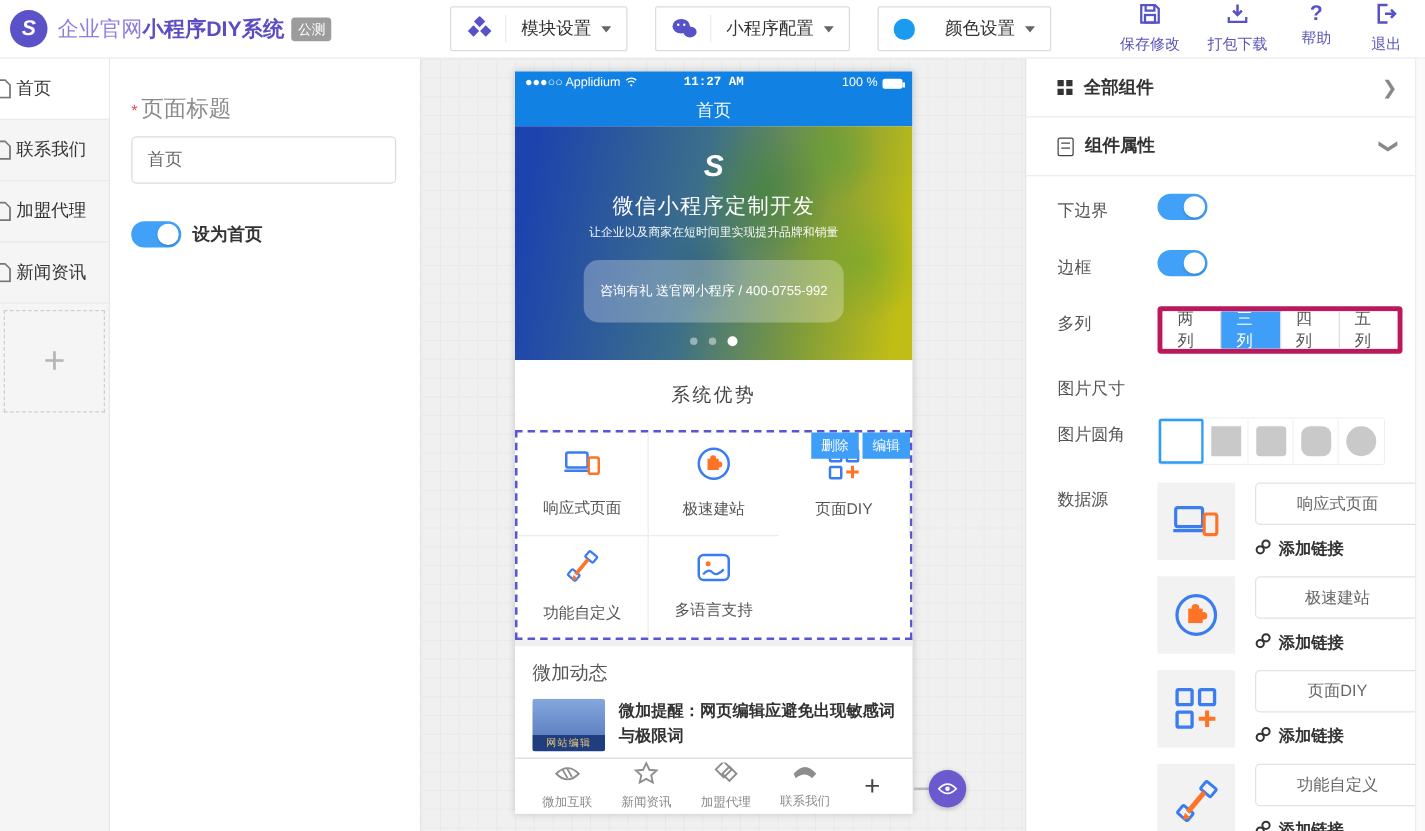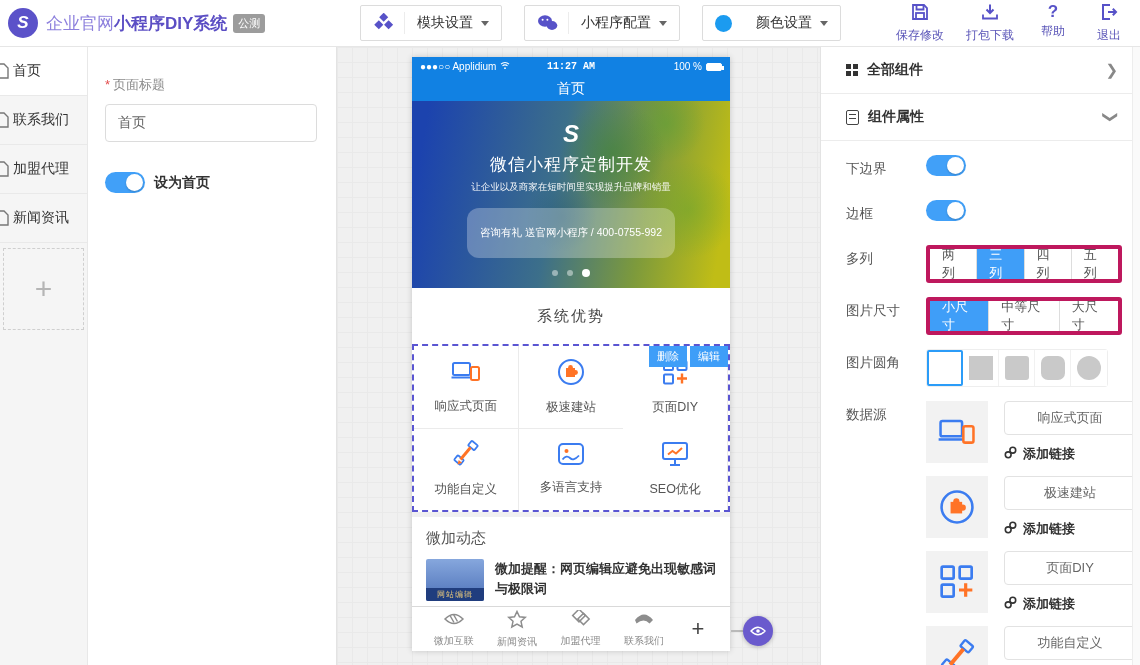--- a/index.html
+++ b/index.html
@@ -41,21 +41,21 @@
     border-bottom:1px solid #e9e9e9; padding-left:2px; cursor:pointer; overflow:hidden; }
   .page-item.sel { background:#fff; }
   .doc-ic { margin-left:-7px; margin-right:4px; flex:none; display:flex; }
   .add-page { margin:5px 3px; height:82px; border:1px dashed #cfcfcf; display:flex;
     align-items:center; justify-content:center; font-size:30px; color:#b5b5b5; cursor:pointer; }
 
   
   .settings { width:249px; background:#fff; border-right:1px solid #e3e3e3; flex:none;
     padding:28px 20px 0 17px; }
   .req { color:#e34d4d; font-size:13px; margin-right:3px; }
-  .field-label { font-size:13px; color:#8a8a8a; }
+  .field-label { font-size:18px; color:#8a8a8a; }
   .title-input { margin-top:10px; width:212px; height:38px; border:1px solid #dcdcdc;
     border-radius:4px; font-size:14px; color:#666; padding:0 12px; outline:none;
     font-family:inherit; background:#fff; }
   .sethome-row { margin-top:30px; display:flex; align-items:center; gap:9px; }
   .switch { width:40px; height:21px; border-radius:11px; background:#41a0f8; position:relative;
     cursor:pointer; flex:none; }
   .switch::after { content:''; position:absolute; right:2px; top:2px; width:17px; height:17px;
     border-radius:50%; background:#fff; box-shadow:0 1px 2px rgba(0,0,0,.2); }
   .sethome-label { font-size:14px; color:#333; font-weight:bold; }
 
@@ -374,28 +374,20 @@
           <span class="flabel">功能自定义</span>
         </div>
         <div class="fcell">
           <span><svg width="28" height="24" viewBox="0 0 28 24" fill="none">
                 <rect x="2" y="2" width="24" height="20" rx="4" stroke="#3b7cf0" stroke-width="2"></rect>
                 <circle cx="9.5" cy="9" r="2" fill="#ff7326"></circle>
                 <path d="M5.5 17.5 q4-5 7.5-1.5 t9-2.5" stroke="#3b7cf0" stroke-width="1.8"></path>
               </svg></span>
           <span class="flabel">多语言支持</span>
         </div>
-        <div class="fcell">
-          <span><svg width="28" height="27" viewBox="0 0 28 27" fill="none">
-                <rect x="2" y="2" width="24" height="16" rx="2" stroke="#3b7cf0" stroke-width="2"></rect>
-                <path d="M7 13.5 l4.5-3.5 3.5 2.5 6-5.5" stroke="#ff7326" stroke-width="2"></path>
-                <path d="M14 18 v5 M9 24 h10" stroke="#3b7cf0" stroke-width="2"></path>
-              </svg></span>
-          <span class="flabel">SEO优化</span>
-        </div>
       </div>
       <div class="mod-gap"></div>
       <div class="news-head">微加动态</div>
       <div class="news-item">
         <div class="news-thumb">
           <div class="thumb-band">网站编辑</div>
         </div>
         <div class="news-title">微加提醒：网页编辑应避免出现敏感词与极限词</div>
       </div>
       <div class="tabbar">
@@ -466,25 +458,20 @@
       <span class="prow-label">多列</span>
       <div class="seg">
         <span class="seg-opt">两列</span>
         <span class="seg-opt sel">三列</span>
         <span class="seg-opt">四列</span>
         <span class="seg-opt">五列</span>
       </div>
     </div>
     <div class="prow mt14">
       <span class="prow-label">图片尺寸</span>
-      <div class="seg">
-        <span class="seg-opt sel">小尺寸</span>
-        <span class="seg-opt">中等尺寸</span>
-        <span class="seg-opt">大尺寸</span>
-      </div>
     </div>
     <div class="prow mt14">
       <span class="prow-label">图片圆角</span>
       <div class="radius-row">
         <span class="radius-opt sel">
             <span class="rshape r0 white"></span>
           </span>
         <span class="radius-opt">
             <span class="rshape r0"></span>
           </span>

